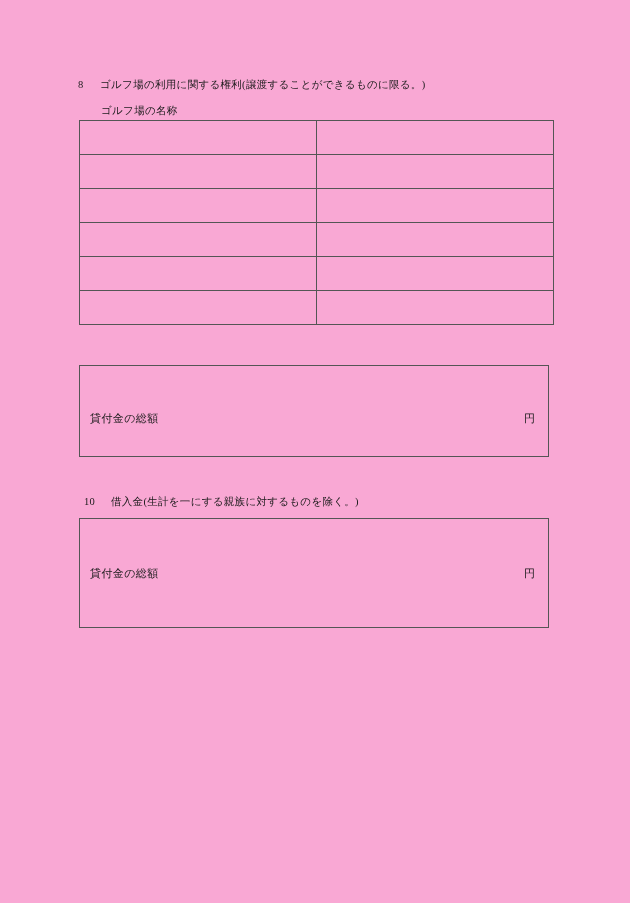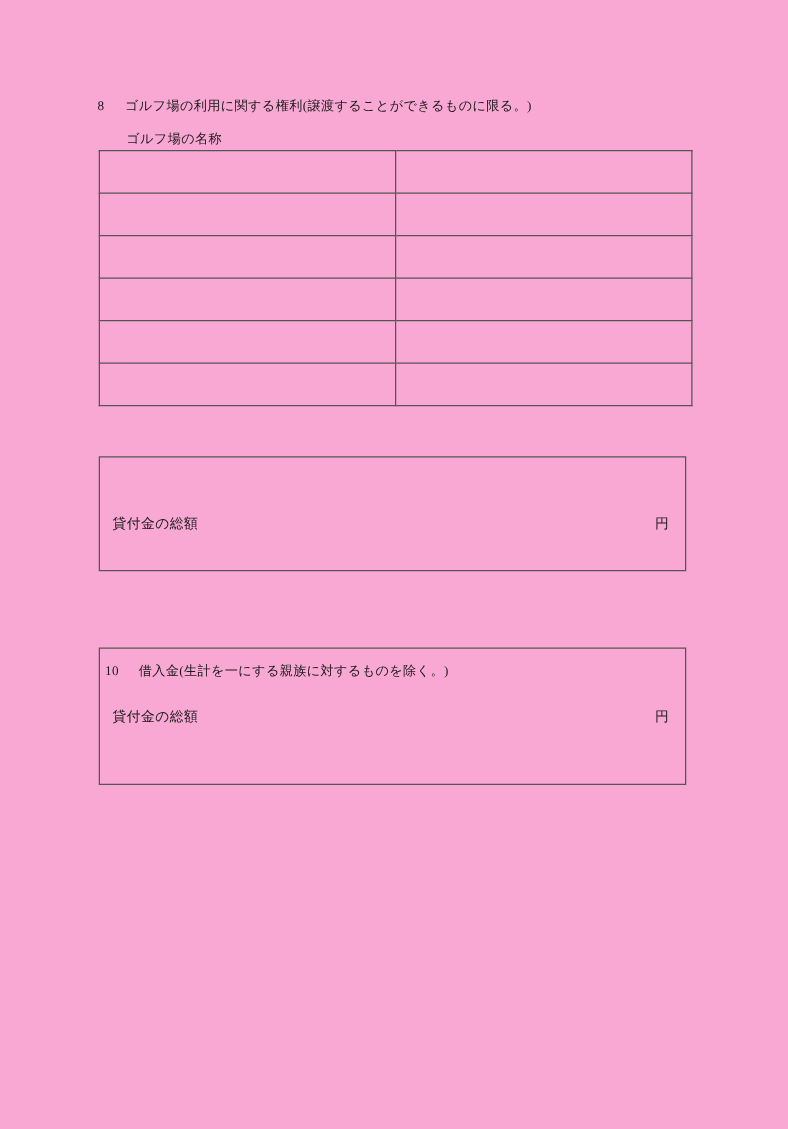--- a/index.html
+++ b/index.html
@@ -98,21 +98,20 @@
   }
 
   
   .sec10-heading {
     position: absolute;
     left: 84px;
     top: 495px;
     font-size: 10.5px;
     letter-spacing: 0.3px;
     white-space: nowrap;
-    margin-top: 35px;
   }
   .sec10-heading .num {
     display: inline-block;
     width: 27px;
   }
   .box10 {
     position: absolute;
     left: 79px;
     top: 518px;
     width: 470px;

